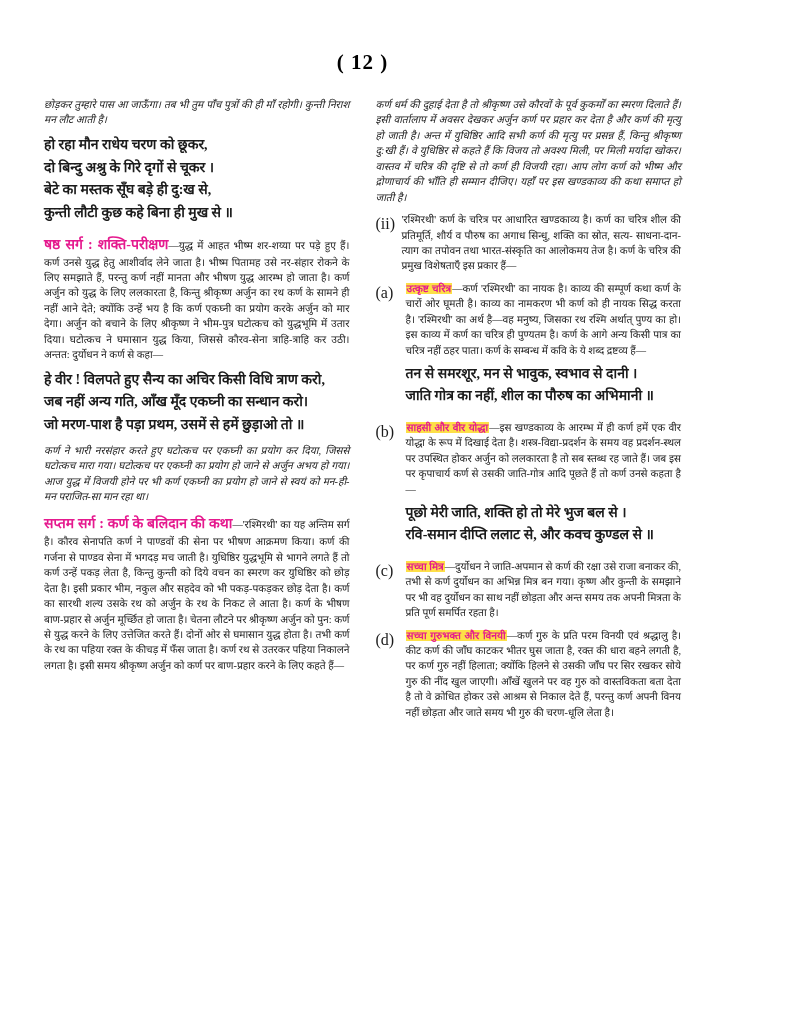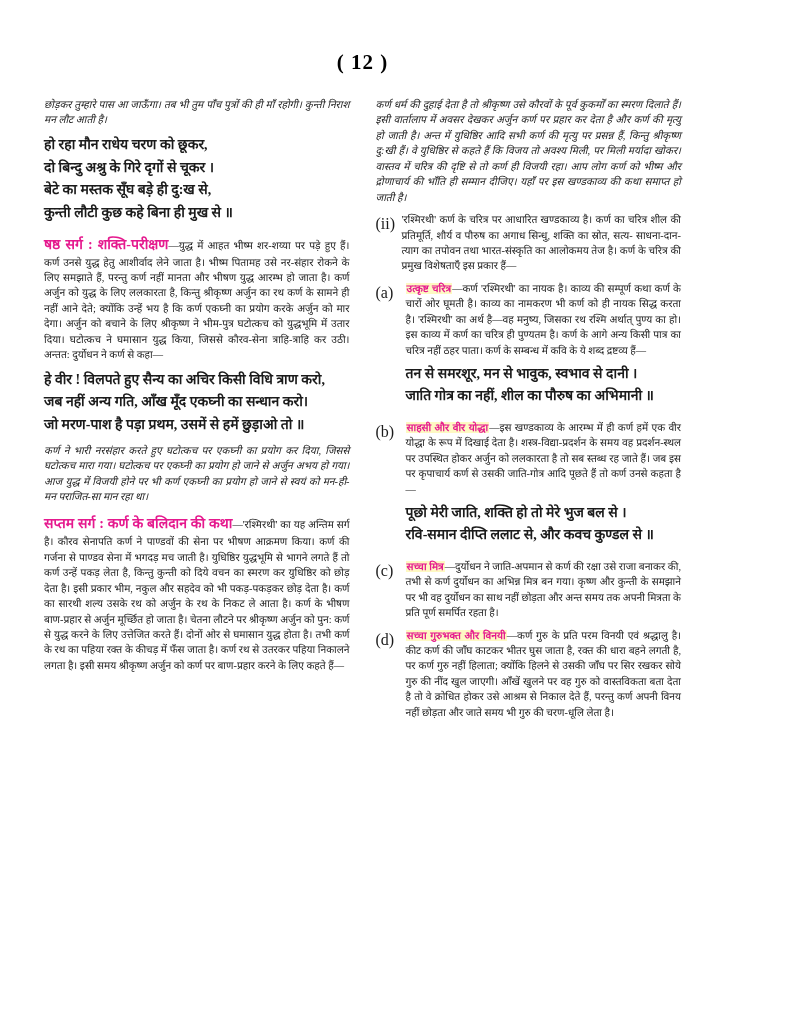--- a/index.html
+++ b/index.html
@@ -82,21 +82,21 @@
   }
   .marker-narrow {
     width: 24px;
     flex: 0 0 24px;
   }
   .listbody {
     flex: 1;
     text-align: justify;
   }
   .hl {
-    background: #fef9c3;
+    background: #fde047;
     color: #e5198e;
     font-weight: bold;
     padding: 0 1px;
   }
   .sub-verse {
     font-weight: bold;
     font-size: 14px;
     line-height: 1.6;
     margin: 5px 0 5px 0;
   }

